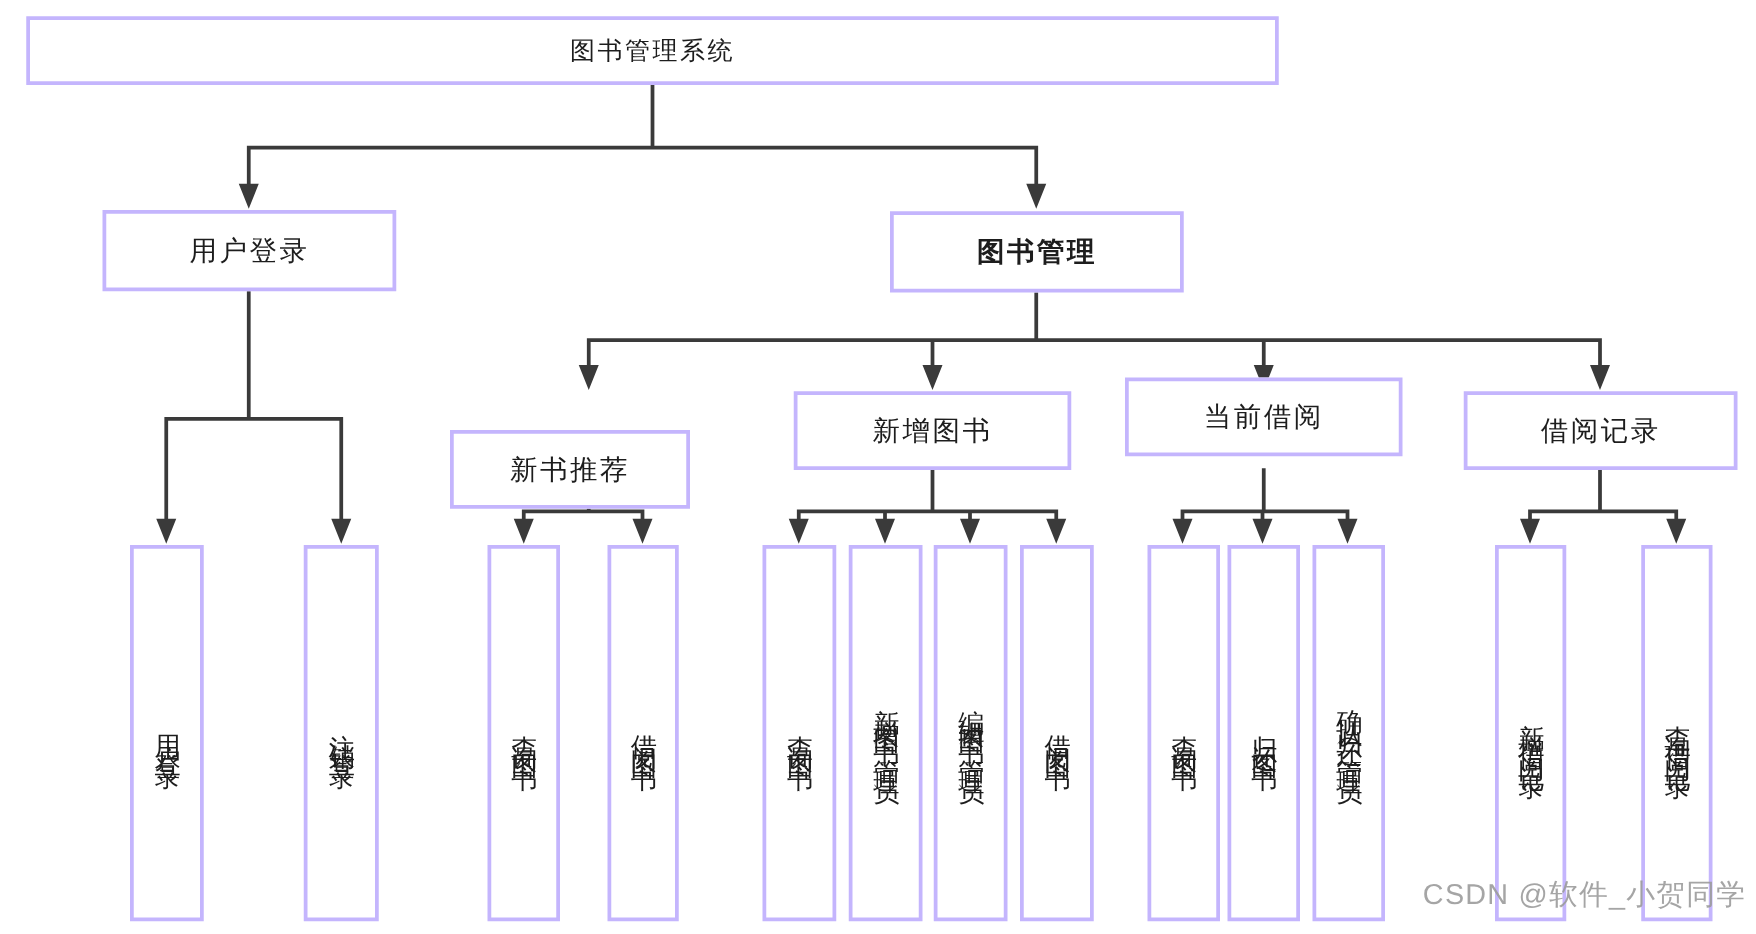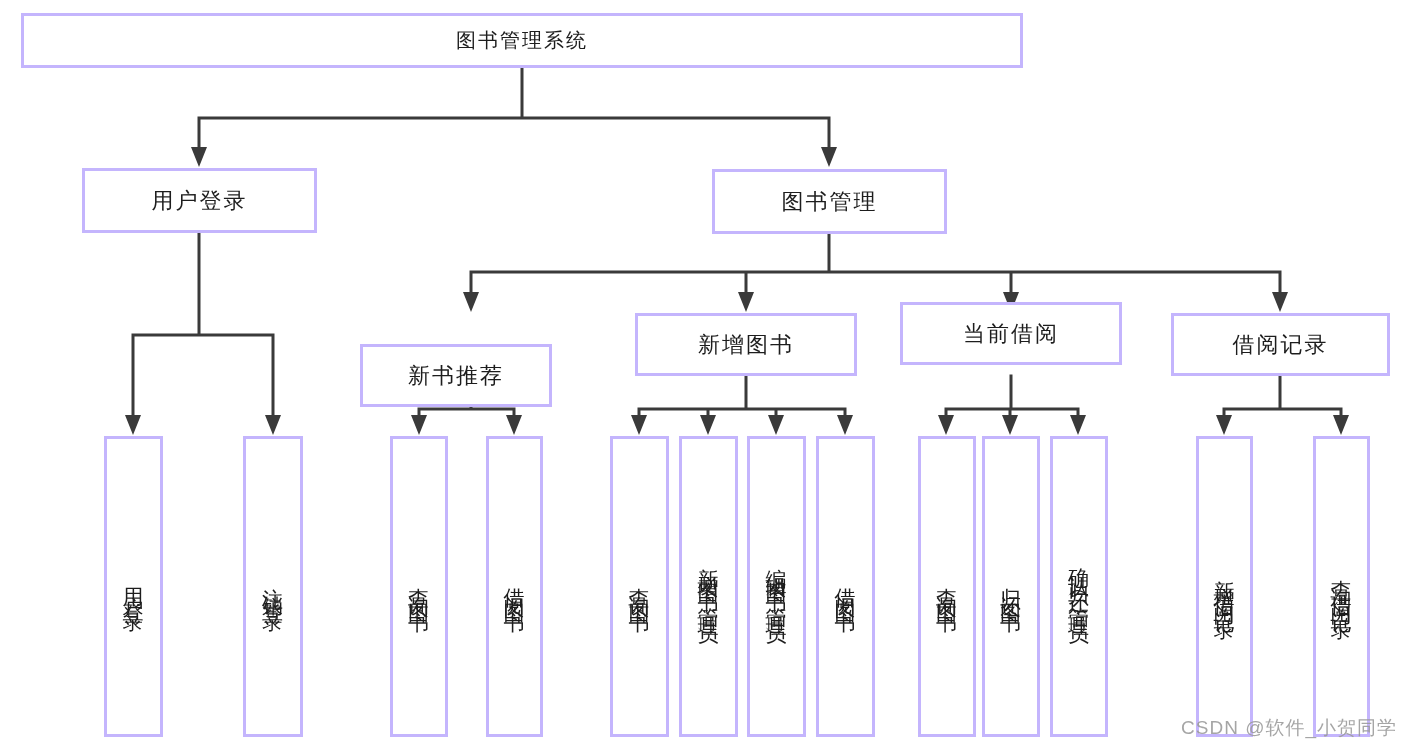--- a/index.html
+++ b/index.html
@@ -27,22 +27,22 @@
   .lvl-mid{font-size:22px;letter-spacing:2px;}
   .leaf{
     writing-mode:vertical-rl;
     font-size:21px;
     letter-spacing:8px;
     line-height:1;
   }
   .watermark{
     position:absolute;
     right:8px;
-    bottom:6px;
-    font-size:19px;
+    bottom:16px;
+    font-size:23px;
     letter-spacing:1px;
     z-index:3;
     color:#9c9c9c;
     opacity:.9;
   }
 </style>
 </head>
 <body>
 
 <div id="canvas">
@@ -63,21 +63,21 @@
          M631 415 L647 415 L639 435 Z M700 415 L716 415 L708 435 Z
          M768 415 L784 415 L776 435 Z M837 415 L853 415 L845 435 Z
          M938 415 L954 415 L946 435 Z M1002 415 L1018 415 L1010 435 Z
          M1070 415 L1086 415 L1078 435 Z M1216 415 L1232 415 L1224 435 Z
          M1333 415 L1349 415 L1341 435 Z" fill="#3a3a3a" stroke="none"></path>
   </svg>
 
   <div class="node lvl-root" style="left:21px;top:13px;width:1002px;height:55px;">图书管理系统</div>
 
   <div class="node lvl-mid" style="left:82px;top:168px;width:235px;height:65px;">用户登录</div>
-  <div class="node lvl-mid" style="left:712px;top:169px;width:235px;height:65px;">图书管理</div>
+  <div class="node lvl-mid" style="left:712px;top:169px;width:235px;height:65px;font-weight:bold;">图书管理</div>
 
   <div class="node lvl-mid" style="left:360px;top:313px;width:192px;height:63px;margin-top:31px;">新书推荐</div>
   <div class="node lvl-mid" style="left:635px;top:313px;width:222px;height:63px;">新增图书</div>
   <div class="node lvl-mid" style="left:900px;top:302px;width:222px;height:63px;">当前借阅</div>
   <div class="node lvl-mid" style="left:1171px;top:313px;width:219px;height:63px;">借阅记录</div>
 
   <div class="node leaf" style="left:104px;top:436px;width:59px;height:301px;">用户登录</div>
   <div class="node leaf" style="left:243px;top:436px;width:60px;height:301px;">注销登录</div>
 
   <div class="node leaf" style="left:390px;top:436px;width:58px;height:301px;">查询图书</div>

